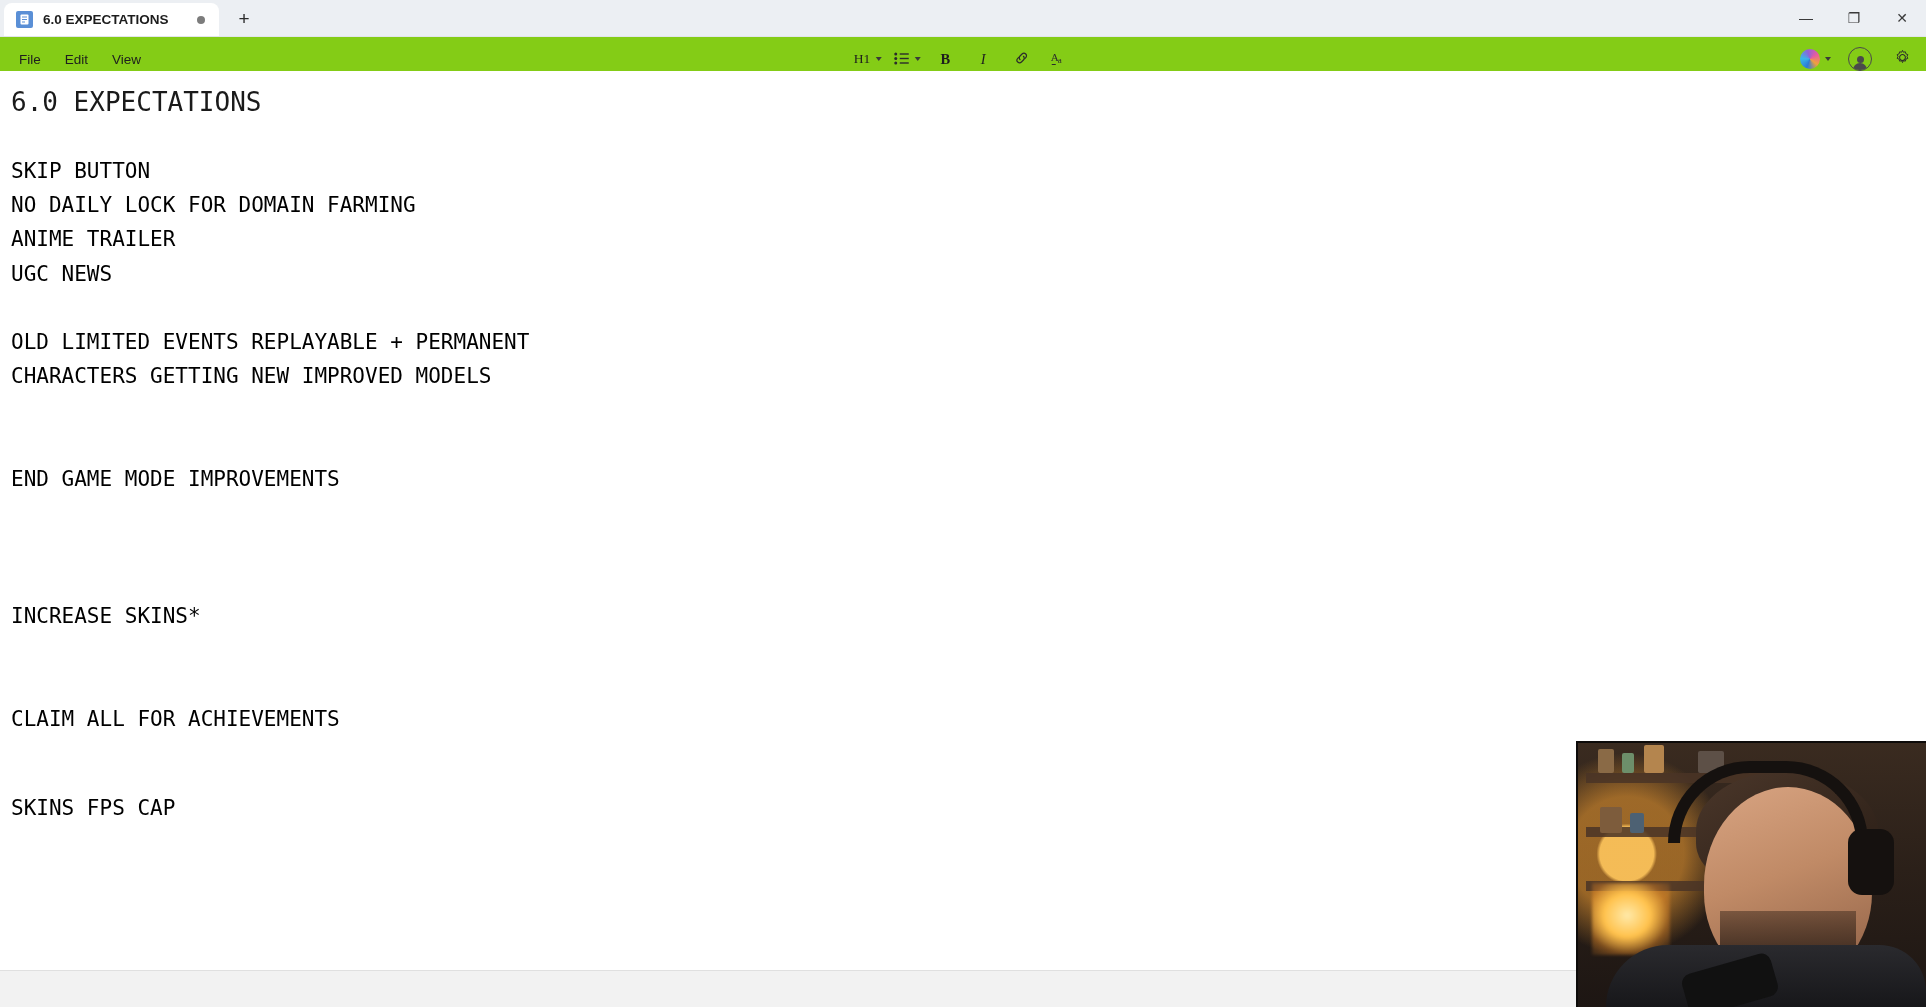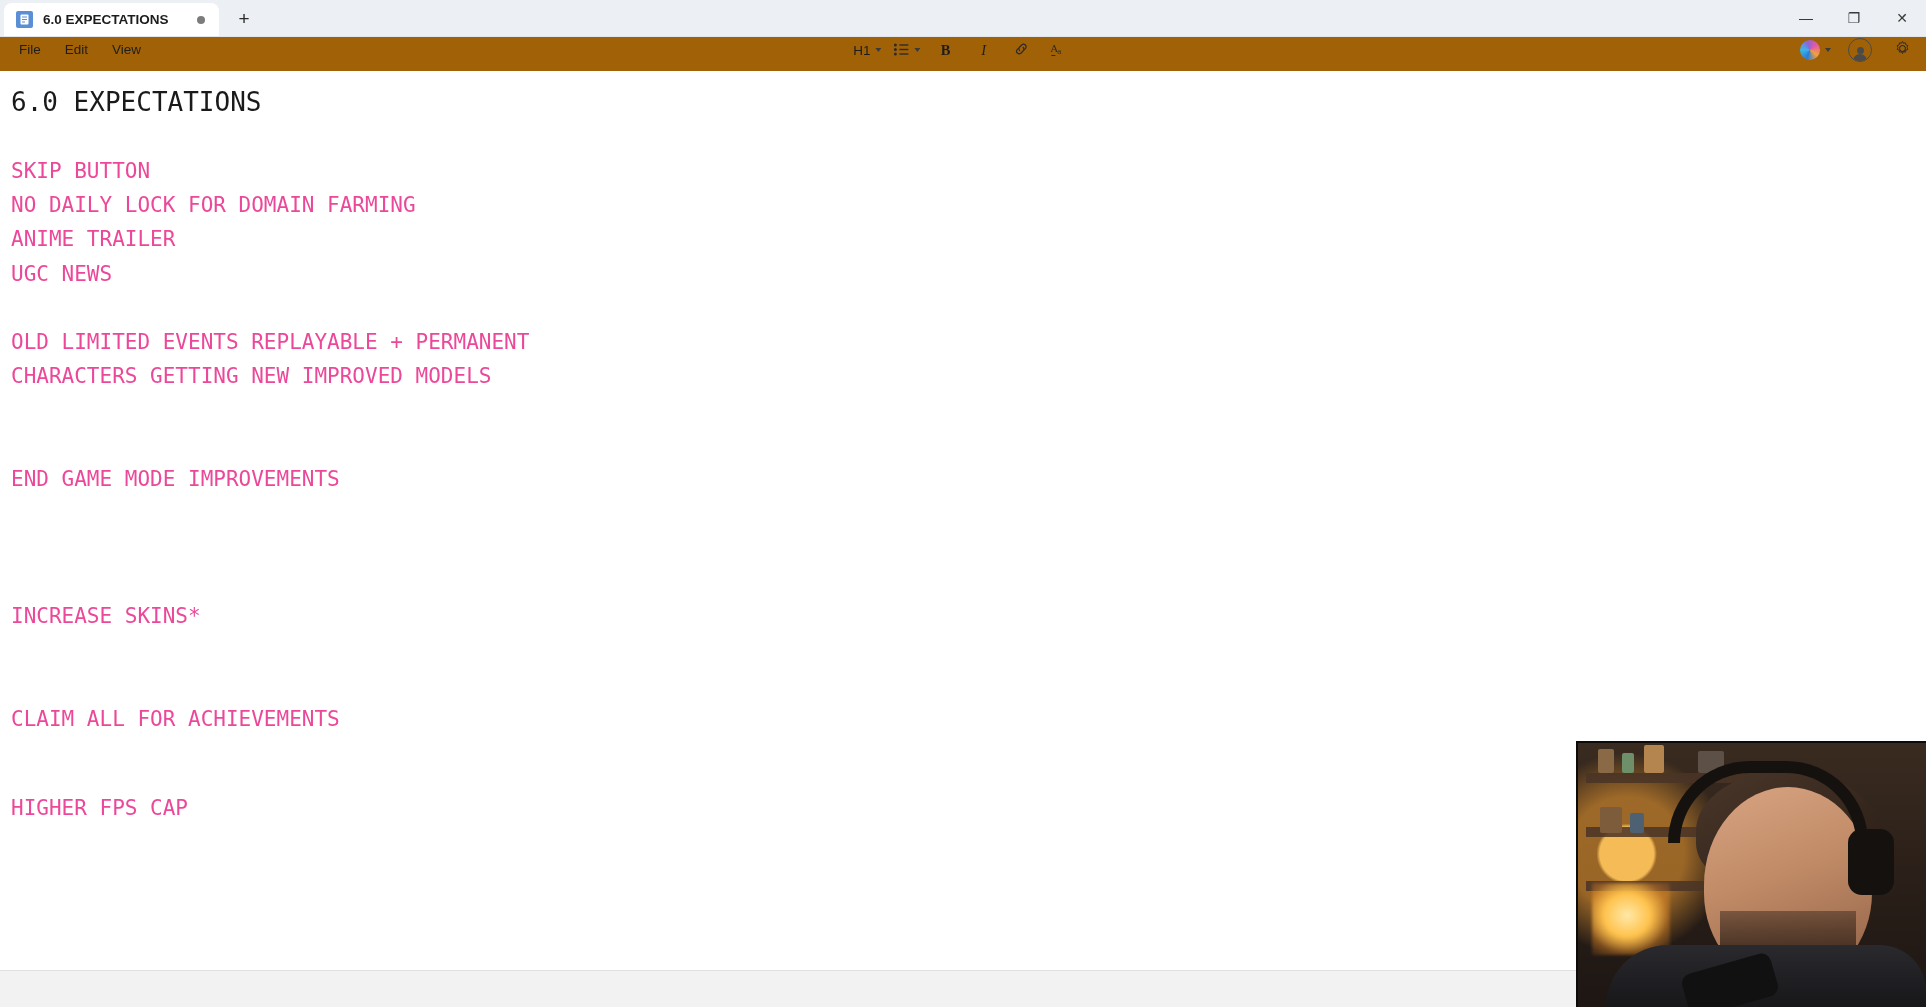--- a/index.html
+++ b/index.html
@@ -72,23 +72,23 @@
   .winbtn {
     width: 48px; height: 36px;
     display: flex; align-items: center; justify-content: center;
     color: #3a3a3a;
     font-size: 14px;
   }
 
   
   .menubar {
     height: 35px;
-    background: #a16207;
-    display: flex;
-    align-items: flex-start;
+    background: #84cc16;
+    display: flex;
+    align-items: flex-end;
     position: relative;
     border-bottom: 3px solid #15803d;
   }
   .menu-left { display: flex; align-items: center; padding-left: 8px; gap: 2px; }
   .menu-item {
     font-size: 13.5px;
     color: #1e1e1e;
     padding: 5px 11px;
     border-radius: 4px;
   }
@@ -106,21 +106,21 @@
     min-width: 26px;
     padding: 0 5px;
     display: flex;
     align-items: center;
     justify-content: center;
     gap: 4px;
     border-radius: 4px;
     color: #1d1d1d;
     font-size: 13.5px;
   }
-  .tb-label { font-size: 13.5px; }
+  .tb-label { font-size: 13.5px; font-family: Liberation Serif, serif; }
   .caret {
     width: 0; height: 0;
     border-left: 3.5px solid transparent;
     border-right: 3.5px solid transparent;
     border-top: 4px solid #3a3a3a;
     margin-left: 1px;
   }
   .bold-i { font-weight: 700; font-size: 14.5px; font-family: "Liberation Serif", serif; }
   .ital-i { font-style: italic; font-size: 14.5px; font-family: "Liberation Serif", serif; }
 
@@ -178,21 +178,21 @@
     font-size: 26px;
     color: #1a1a1a;
     line-height: 1.32;
     margin: 0 0 0 0;
     white-space: pre;
     font-weight: 400;
   }
   .para {
     font-family: "DejaVu Sans Mono", "Liberation Mono", monospace;
     font-size: 21px;
-    color: #ec4899;
+    color: #000000;
     line-height: 34.3px;
     white-space: pre-wrap;
     margin: 0;
   }
   .blank { height: 34.3px; }
   .blank-sm { height: 20px; }
 
   
   .bottom-strip {
     position: absolute;
@@ -408,21 +408,21 @@
         <div class="para">END GAME MODE IMPROVEMENTS</div>
         <div class="blank"></div>
         <div class="blank"></div>
         <div class="blank"></div>
         <div class="para">INCREASE SKINS*</div>
         <div class="blank"></div>
         <div class="blank"></div>
         <div class="para">CLAIM ALL FOR ACHIEVEMENTS</div>
         <div class="blank-sm"></div>
         <div class="blank"></div>
-        <div class="para">HIGHER FPS CAP</div>
+        <div class="para">SKINS FPS CAP</div>
         <div class="blank-sm"></div>
       </div>
   </div>
 </div>
 
 <div class="bottom-strip"></div>
 
 <div class="webcam">
   <div class="wc-bg"></div>
   <div class="shelf"></div>

